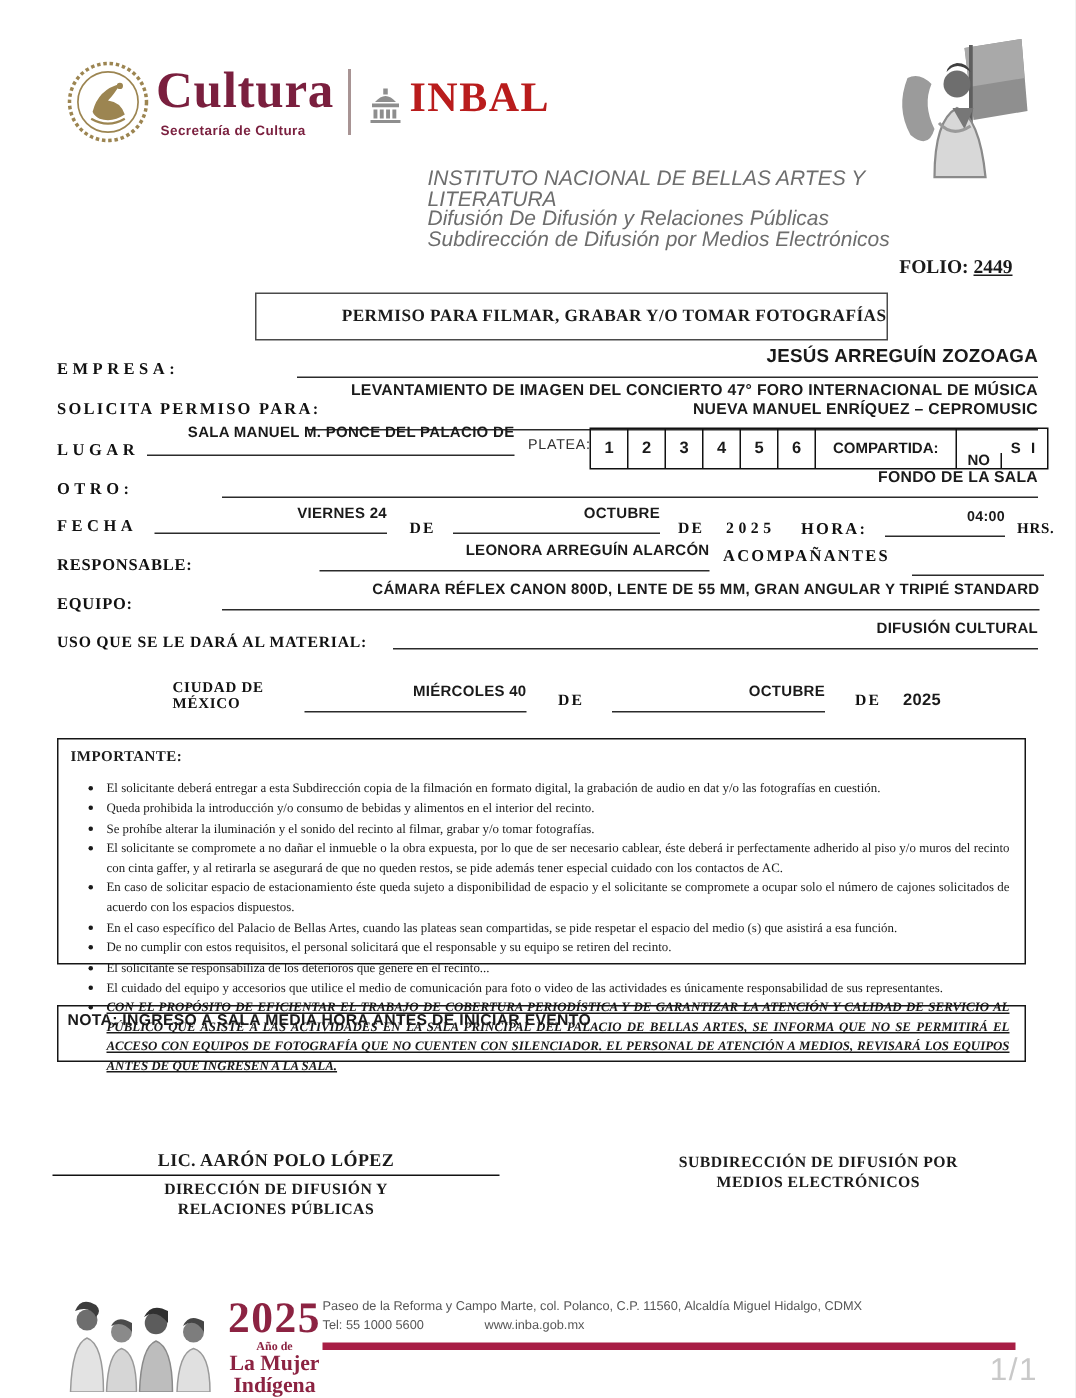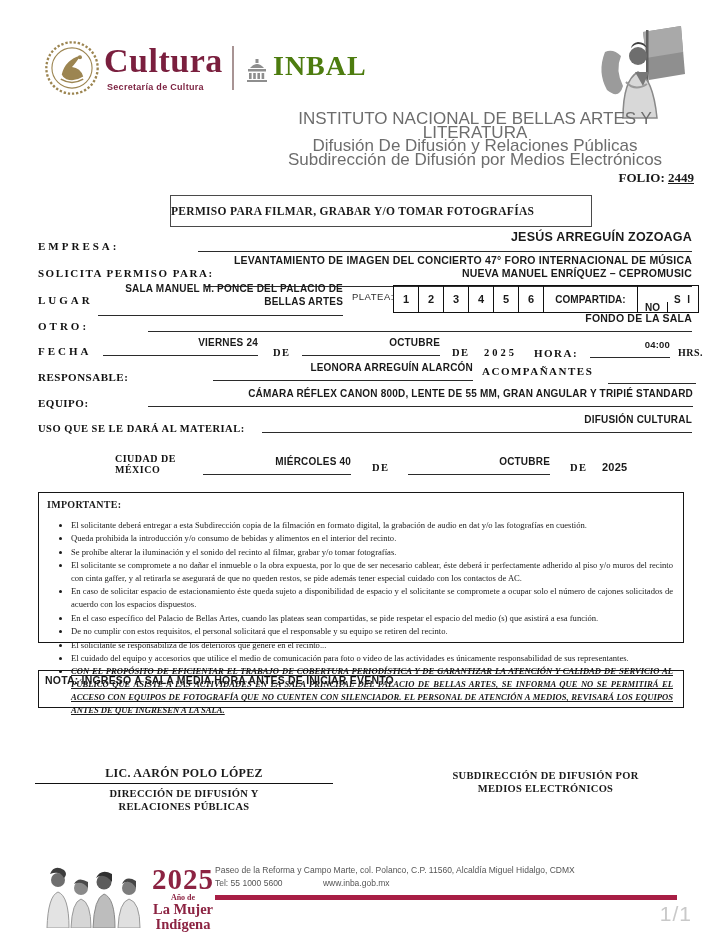--- a/index.html
+++ b/index.html
@@ -6,27 +6,27 @@
   .page{
     position:relative; width:717px; height:932px; background:#ffffff;
     margin:0 auto; overflow:hidden;
     font-family:"Liberation Sans",sans-serif; color:#1a1a1a;
   }
   .abs{position:absolute;}
   
   .cultura-word{font-family:"Liberation Serif",serif;font-weight:bold;font-size:34px;color:#7A1F3E;letter-spacing:0.5px;}
   .cultura-sub{font-size:9px;font-weight:bold;color:#7A1F3E;letter-spacing:0.3px;}
   .logo-divider{width:2px;height:44px;background:#a89494;}
-  .inbal-word{font-family:"Liberation Serif",serif;font-weight:bold;font-size:28px;color:#4d7c0f;letter-spacing:1px;}
-  .institution{width:380px;text-align:center;font-size:17px;color:#6d6d6d;line-height:13.5px;}
+  .inbal-word{font-family:"Liberation Serif",serif;font-weight:bold;font-size:28px;color:#b91c1c;letter-spacing:1px;}
+  .institution{width:380px;text-align:left;font-size:14px;color:#6d6d6d;line-height:13.5px;font-style:italic;}
   .folio{width:160px;text-align:right;font-family:"Liberation Serif",serif;font-weight:bold;font-size:13px;}
   .folio .v{text-decoration:underline;}
   .title-box{
     width:420px;height:30px;border:1.2px solid #4a4a4a;
-    text-align:left;line-height:30px;
+    text-align:right;line-height:30px;
     font-family:"Liberation Serif",serif;font-weight:bold;font-size:11.5px;letter-spacing:0.3px;
   }
   
   .lbl{font-family:"Liberation Serif",serif;font-weight:bold;font-size:11px;color:#111;white-space:nowrap;}
   .ls3{letter-spacing:3px;} .ls15{letter-spacing:1.5px;} .ls05{letter-spacing:0.5px;}
   .fline{border-bottom:1.4px solid #2b2b2b;text-align:right;padding-bottom:7px;}
   .fval{font-weight:bold;font-size:10px;letter-spacing:0.2px;}
   .fval.big{font-size:12.5px;}
   .two-line{line-height:12.5px;}
   
@@ -98,40 +98,39 @@
     <path d="M42,50 L50,64 L56,50 Z" fill="#777777"></path>
     <path d="M33,60 Q42,70 54,62" fill="none" stroke="#9a9a9a" stroke-width="2"></path>
   </svg>
 
   <div class="abs institution" style="left:285px;top:112px;">
     <div>INSTITUTO NACIONAL DE BELLAS ARTES Y LITERATURA</div>
     <div>Difusión De Difusión y Relaciones Públicas</div>
     <div>Subdirección de Difusión por Medios Electrónicos</div>
   </div>
 
-  <div class="abs folio" style="left:534px;top:170px;">
+  <div class="abs folio" style="left:515px;top:170px;">
     <span>FOLIO:</span>
     <span class="v">2449</span>
   </div>
 
   <div class="abs title-box" style="left:170px;top:195px;">PERMISO PARA FILMAR, GRABAR Y/O TOMAR FOTOGRAFÍAS</div>
 
   <div class="abs lbl ls3" style="left:38px;top:240px;">EMPRESA:</div>
   <div class="abs fline fval big" style="left:198px;top:230px;width:494px;">JESÚS ARREGUÍN ZOZOAGA</div>
 
   <div class="abs lbl ls15" style="left:38px;top:267px;">SOLICITA PERMISO PARA:</div>
   <div class="abs fline fval two-line" style="left:205px;top:254px;width:487px;font-size:10.5px;">
     <div>LEVANTAMIENTO DE IMAGEN DEL CONCIERTO 47° FORO INTERNACIONAL DE MÚSICA</div>
     <div>NUEVA MANUEL ENRÍQUEZ – CEPROMUSIC</div>
   </div>
 
   <div class="abs lbl ls3" style="left:38px;top:294px;">LUGAR</div>
   <div class="abs fline fval two-line" style="left:98px;top:283px;width:245px;font-size:10px;">
     <div>SALA MANUEL M. PONCE DEL PALACIO DE</div>
-    <div>BELLAS ARTES</div>
   </div>
   <div class="abs plabel" style="left:352px;top:291px;">PLATEA:</div>
   <div class="abs ptable" style="left:393px;top:285px;">
     <div class="pcell" style="width:25px;">1</div>
     <div class="pcell" style="width:25px;">2</div>
     <div class="pcell" style="width:25px;">3</div>
     <div class="pcell" style="width:25px;">4</div>
     <div class="pcell" style="width:25px;">5</div>
     <div class="pcell" style="width:25px;">6</div>
     <div class="pcell" style="width:94px;font-size:10px;">COMPARTIDA:</div>

